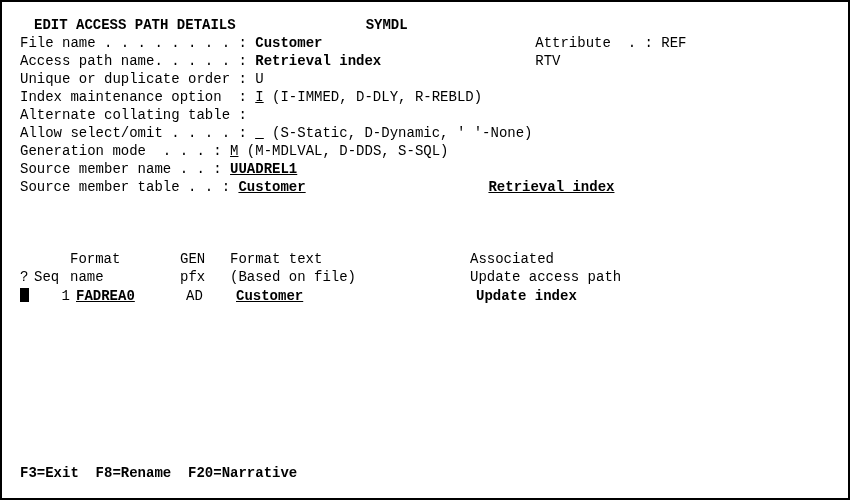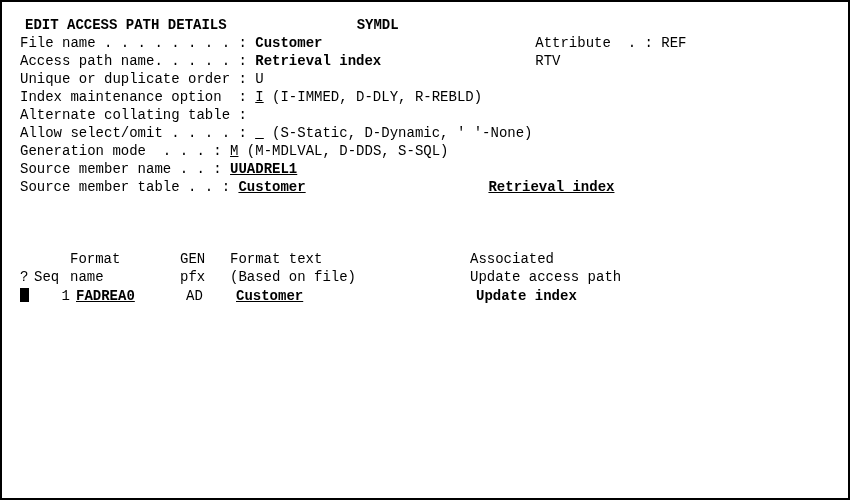--- a/index.html
+++ b/index.html
@@ -34,21 +34,21 @@
     .cursor {
       display: inline-block;
       width: 9px;
       height: 14px;
       background: #000;
       vertical-align: baseline;
       margin-right: 2px;
       position: relative;
       top: 2px;
     }
-    .title1 { margin-left: 5px; }
+    .title1 { margin-left: 14px; }
     .title2 { margin-left: 130px; }
     .label { white-space: pre; }
     .bottom {
       position: absolute;
       left: 18px;
       right: 18px;
       bottom: 16px;
     }
   </style>
 </head>
@@ -142,15 +142,16 @@
     <span style="display:inline-block;width:36px;text-align:right;padding-right:6px">1</span>
     <span class="bold ul" style="display:inline-block;width:90px">FADREA0</span>
     <span style="display:inline-block;width:20px"></span>
     <span style="display:inline-block;width:50px">AD</span>
     <span><span class="bold ul" style="display:inline-block;width:220px">Customer</span></span>
     <span style="display:inline-block;width:20px"></span>
     <span class="bold">Update index</span>
   </div>
 
   <div class="bottom">
+    <div class="row bold">F3=Exit  F8=Rename  F20=Narrative</div>
   </div>
 
 </div>
 
 </body></html>

